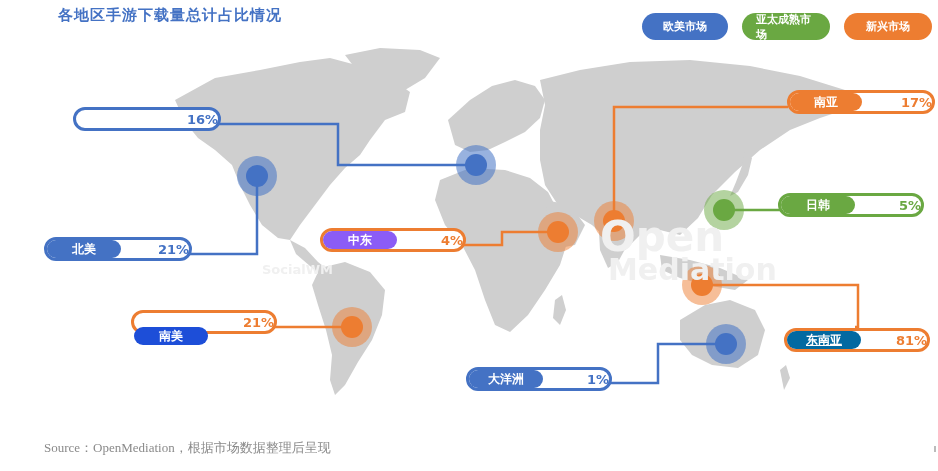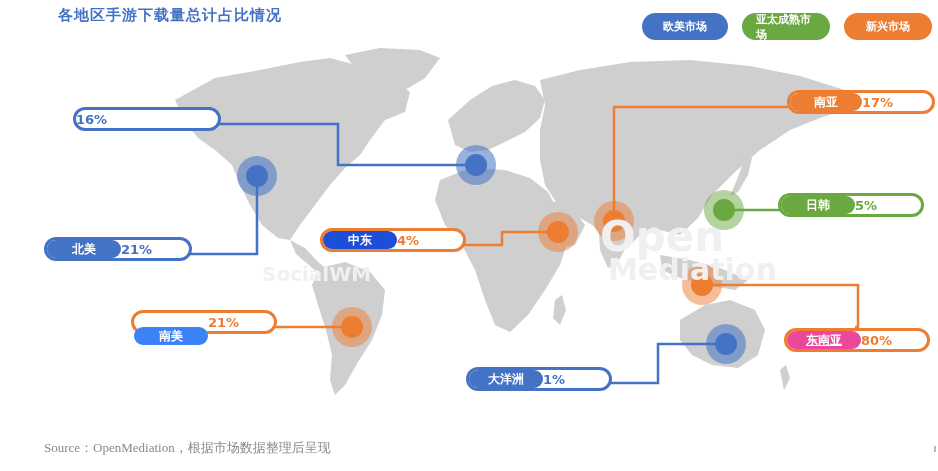--- a/index.html
+++ b/index.html
@@ -25,21 +25,21 @@
 
   .callout {
     position: absolute; height: 24px; border-radius: 17px; background: #fff;
     border: 3px solid; display: flex; align-items: center;
   }
   .callout .name {
     height: 100%; border-radius: 15px; color: #fff; font-size: 12px; font-weight: bold;
     display: flex; align-items: center; justify-content: center;
   }
   .callout .pct {
-    flex: 1; text-align: left; font-size: 13px; font-weight: bold;
+    flex: 1; text-align: right; font-size: 13px; font-weight: bold;
   }
 
   .footer {
     position: absolute; left: 44px; top: 442px; font-size: 13px; color: #8a8a8a; line-height: 11px; font-family: Liberation Serif, serif;
   }
   .page-mark { position: absolute; right: 2px; top: 446px; width: 2px; height: 6px; background: #bbb; }
 </style>
 </head>
 <body>
 
@@ -123,56 +123,56 @@
         <circle cx="702" cy="285" r="20" fill="#ed7d31" opacity="0.5"></circle>
         <circle cx="702" cy="285" r="11" fill="#ed7d31"></circle>
       </g>
     <g>
         <circle cx="726" cy="344" r="20" fill="#4472c4" opacity="0.55"></circle>
         <circle cx="726" cy="344" r="11" fill="#4472c4"></circle>
       </g>
   </g>
 </svg>
 
-<div class="watermark" style="left:262px;top:262px;font-size:20px;">SocialWM</div>
+<div class="watermark" style="left:262px;top:262px;font-size:13px;">SocialWM</div>
 <div class="watermark" style="left:600px;top:212px;font-size:42px;">Open</div>
 <div class="watermark" style="left:608px;top:252px;font-size:30px;">Mediation</div>
 
 <div class="callout" style="left:73px;top:107px;width:148px;border-color:#4472c4;">
   <div class="pct" style="color:#4472c4;">16%</div>
 </div>
 
 <div class="callout" style="left:44px;top:237px;width:148px;border-color:#4472c4;">
   <div class="name" style="width:74px;background:#4472c4;">北美</div>
   <div class="pct" style="color:#4472c4;">21%</div>
 </div>
 
 <div class="callout" style="left:131px;top:310px;width:146px;border-color:#ed7d31;">
-  <div class="name" style="width:74px;background:#3b82f6;margin-top:28px;">南美</div>
+  <div class="name" style="width:74px;background:#1d4ed8;margin-top:28px;">南美</div>
   <div class="pct" style="color:#ed7d31;">21%</div>
 </div>
 
 <div class="callout" style="left:320px;top:228px;width:146px;border-color:#ed7d31;">
-  <div class="name" style="width:74px;background:#1d4ed8;">中东</div>
+  <div class="name" style="width:74px;background:#8b5cf6;">中东</div>
   <div class="pct" style="color:#ed7d31;">4%</div>
 </div>
 
 <div class="callout" style="left:787px;top:90px;width:148px;border-color:#ed7d31;">
   <div class="name" style="width:72px;background:#ed7d31;">南亚</div>
   <div class="pct" style="color:#ed7d31;">17%</div>
 </div>
 
 <div class="callout" style="left:778px;top:193px;width:146px;border-color:#6aa842;">
   <div class="name" style="width:74px;background:#6aa842;">日韩</div>
   <div class="pct" style="color:#6aa842;">5%</div>
 </div>
 
 <div class="callout" style="left:784px;top:328px;width:146px;border-color:#ed7d31;">
-  <div class="name" style="width:74px;background:#ec4899;text-decoration:underline;">东南亚</div>
-  <div class="pct" style="color:#ed7d31;">80%</div>
+  <div class="name" style="width:74px;background:#0369a1;text-decoration:underline;">东南亚</div>
+  <div class="pct" style="color:#ed7d31;">81%</div>
 </div>
 
 <div class="callout" style="left:466px;top:367px;width:146px;border-color:#4472c4;">
   <div class="name" style="width:74px;background:#4472c4;">大洋洲</div>
   <div class="pct" style="color:#4472c4;">1%</div>
 </div>
 
 <div class="footer">
   <div>Source：OpenMediation，根据市场数据整理后呈现</div>
 </div>

